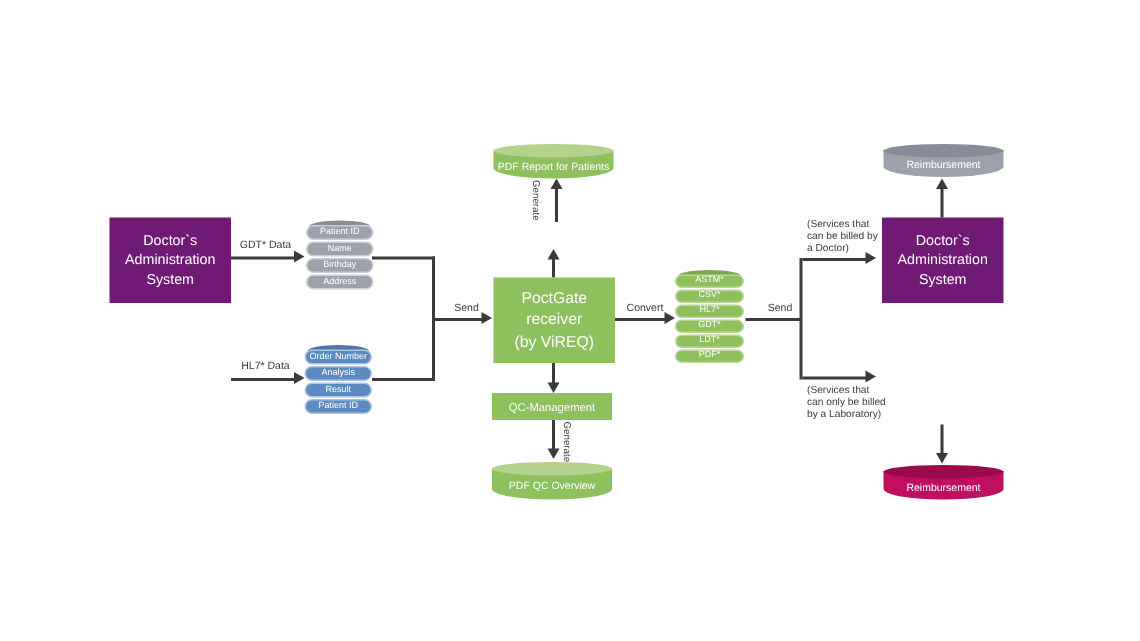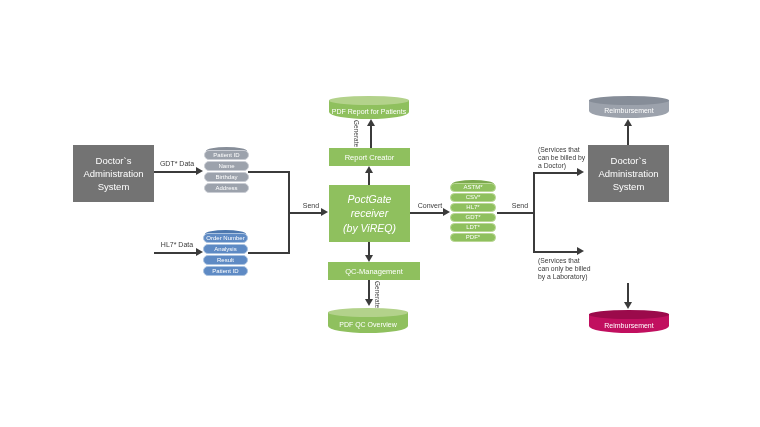--- a/index.html
+++ b/index.html
@@ -5,21 +5,21 @@
   html,body { margin:0; padding:0; background:#ffffff; }
   .stage {
     position:relative; width:760px; height:427px; background:#ffffff;
     font-family:"Liberation Sans", sans-serif; overflow:hidden;
   }
   
   .box {
     position:absolute; display:flex; align-items:center; justify-content:center;
     text-align:center; color:#ffffff; white-space:pre-line;
   }
-  .box.gray    { background:#737373; }
+  .box.gray    { background:#701a75; }
   .box.blue    { background:#5E8AC4; }
   .box.green   { background:#8FC05E; }
   .box.crimson { background:#C10F5F; }
   .f-big   { font-size:9.5px; line-height:1.4; }
   .f-mid   { font-size:10.5px; line-height:1.35; }
   .f-small { font-size:7.5px; }
 
   
   .stack { position:absolute; }
   .stack .cap { position:absolute; top:-3px; left:2px; right:2px; height:8px; border-radius:50%; }
@@ -104,33 +104,32 @@
 
   <div class="cyl green" style="left:329px;top:96px;width:80px;height:23px;">
     <div class="ccap"></div>
     <div class="cbody">PDF Report for Patients</div>
   </div>
 
   <div class="tr u" style="left:367px;top:119px;"></div>
   <div class="vl" style="left:370px;top:125px;height:23px;"></div>
   <div class="vtext" style="left:353px;top:120px;height:30px;">Generate</div>
 
-  <div class="box green f-small" style="left:329px;top:148px;width:81px;height:18px;">Report Creator</div>
 
   <div class="tr u" style="left:365px;top:166px;"></div>
   <div class="vl" style="left:368px;top:172px;height:13px;"></div>
 
-  <div class="box green f-mid" style="left:329px;top:185px;width:81px;height:57px;font-style:italic;">PoctGate
+  <div class="box green f-mid" style="left:329px;top:185px;width:81px;height:57px;">PoctGate
 receiver
 (by ViREQ)</div>
 
   <div class="vl" style="left:368px;top:242px;height:14px;"></div>
   <div class="tr d" style="left:365px;top:255px;"></div>
 
-  <div class="box green f-small" style="left:328px;top:262px;width:92px;height:18px;">QC-Management</div>
+  <div class="box green f-small" style="left:328px;top:262px;width:80px;height:18px;">QC-Management</div>
 
   <div class="vl" style="left:368px;top:280px;height:20px;"></div>
   <div class="tr d" style="left:365px;top:299px;"></div>
   <div class="vtext" style="left:374px;top:281px;height:28px;">Generate</div>
 
   <div class="cyl green" style="left:328px;top:308px;width:80px;height:25px;">
     <div class="ccap"></div>
     <div class="cbody">PDF QC Overview</div>
   </div>
 

